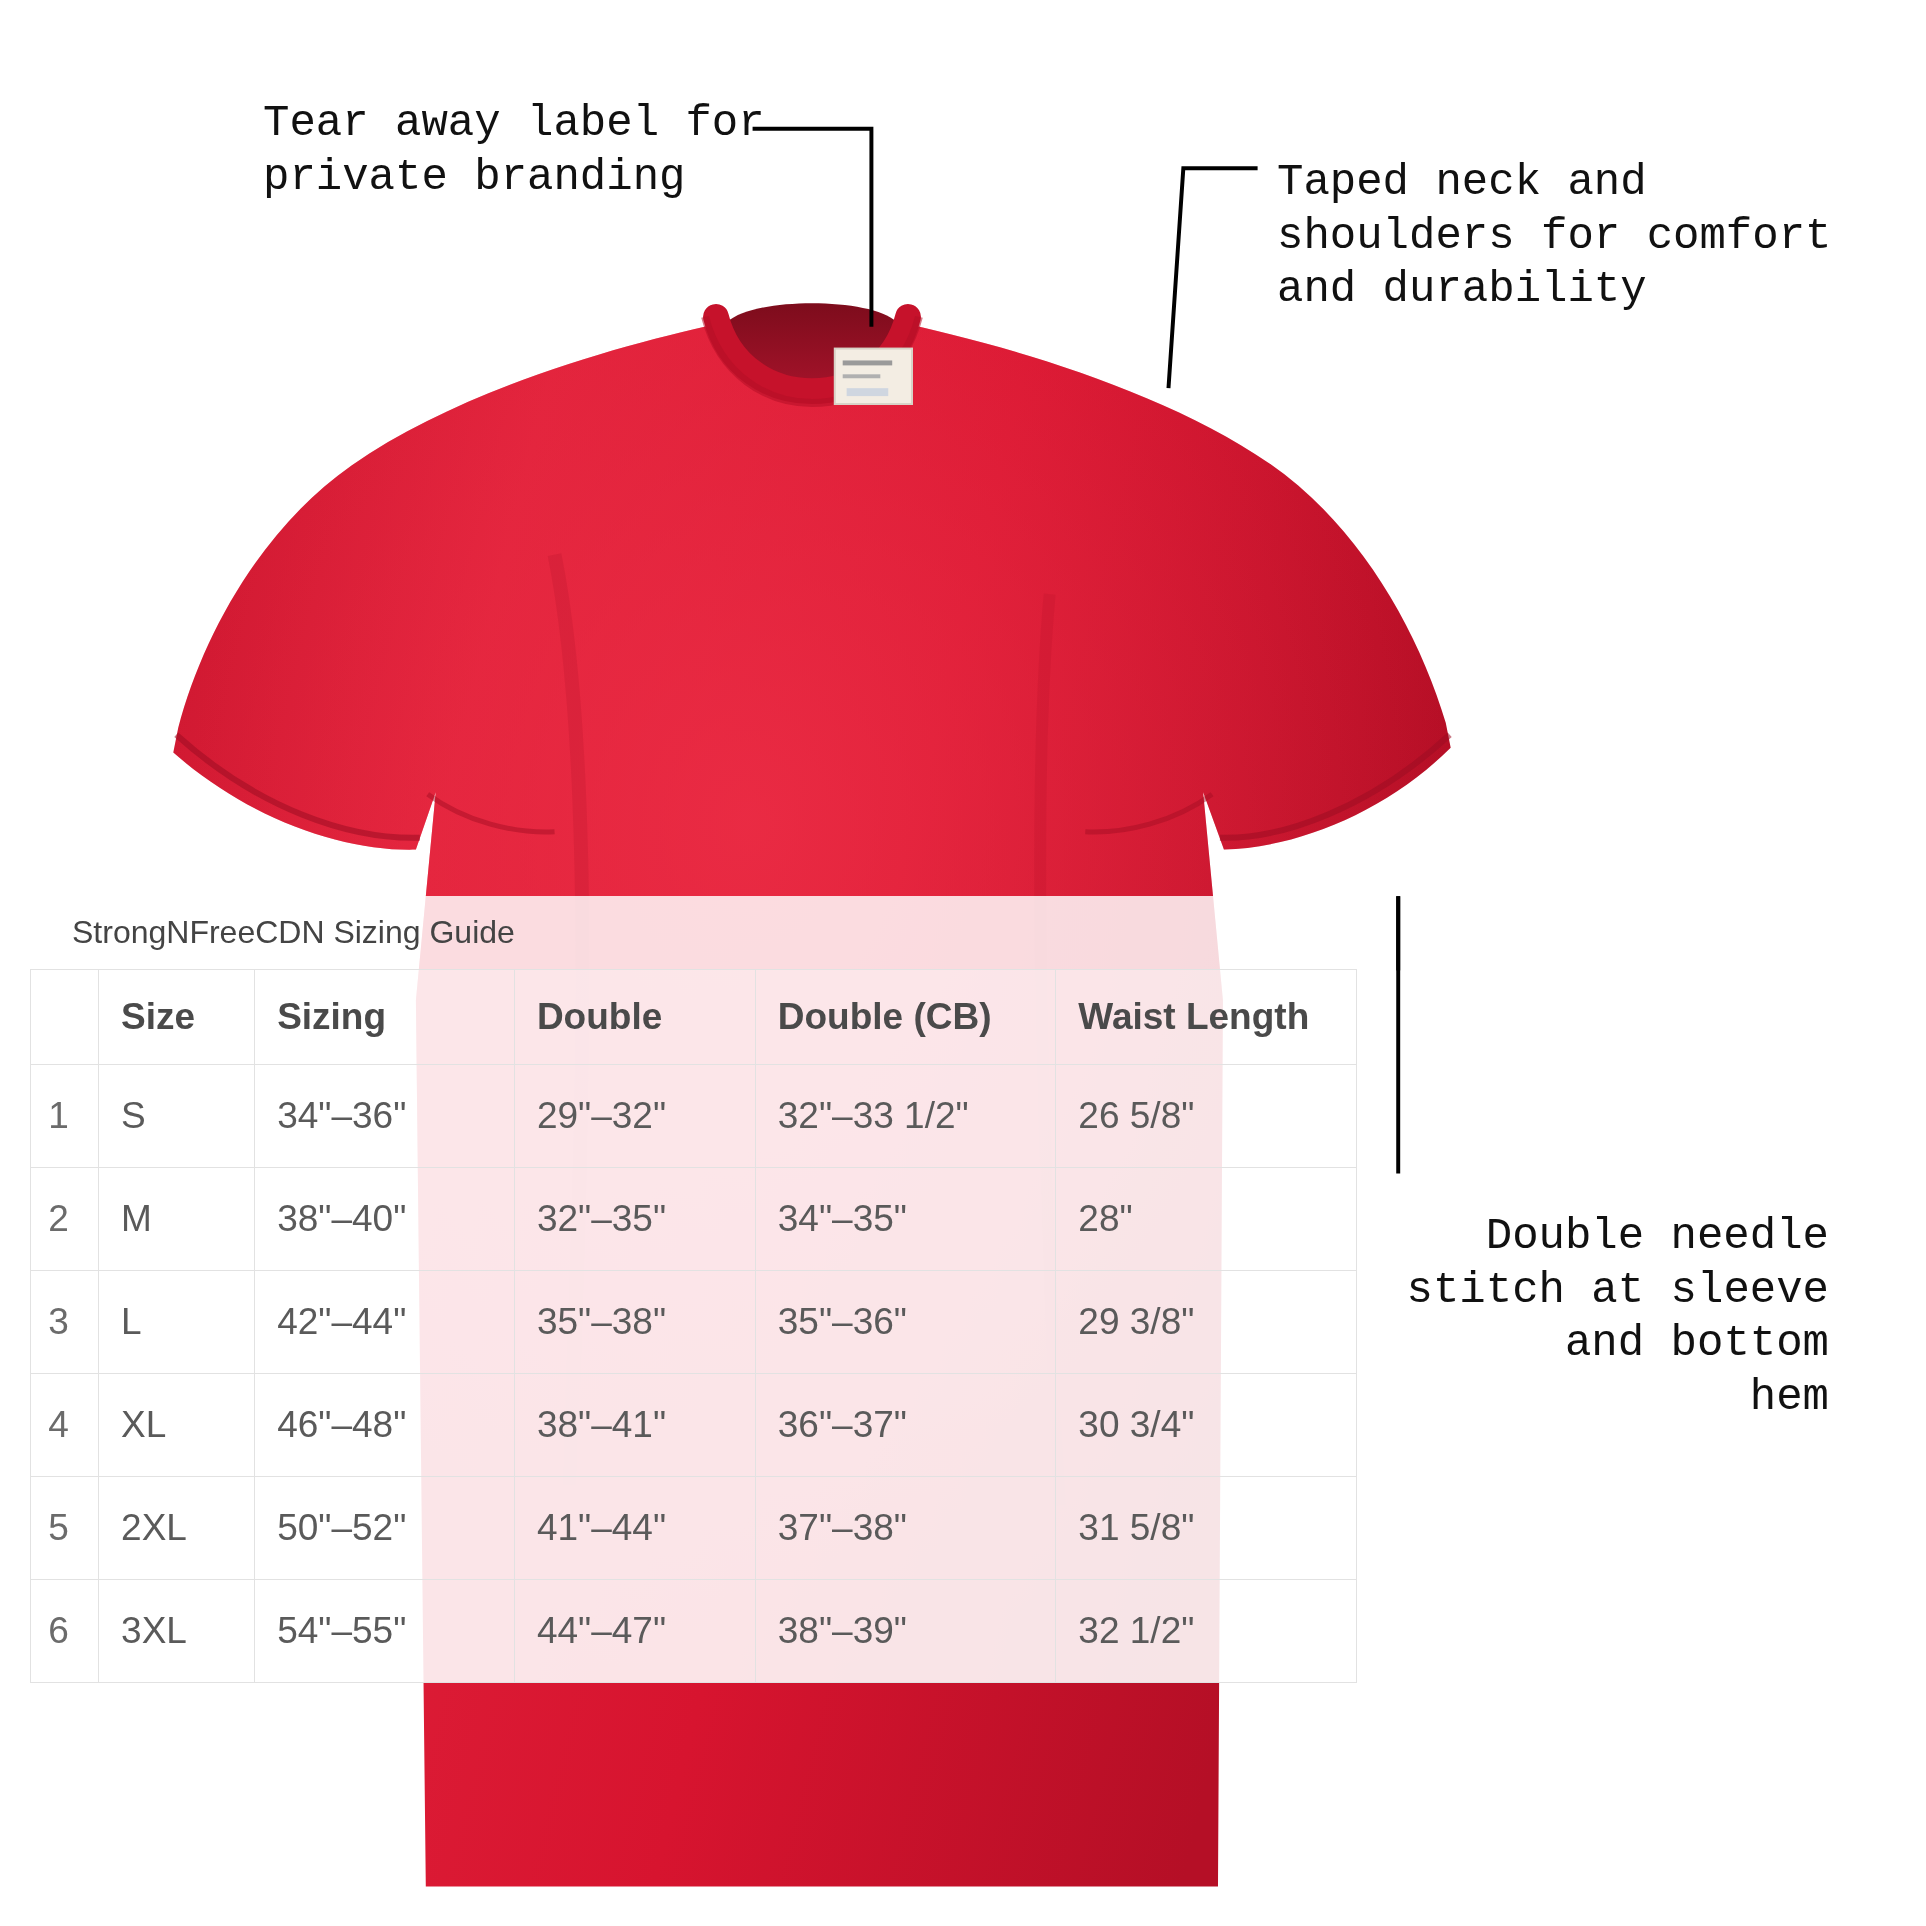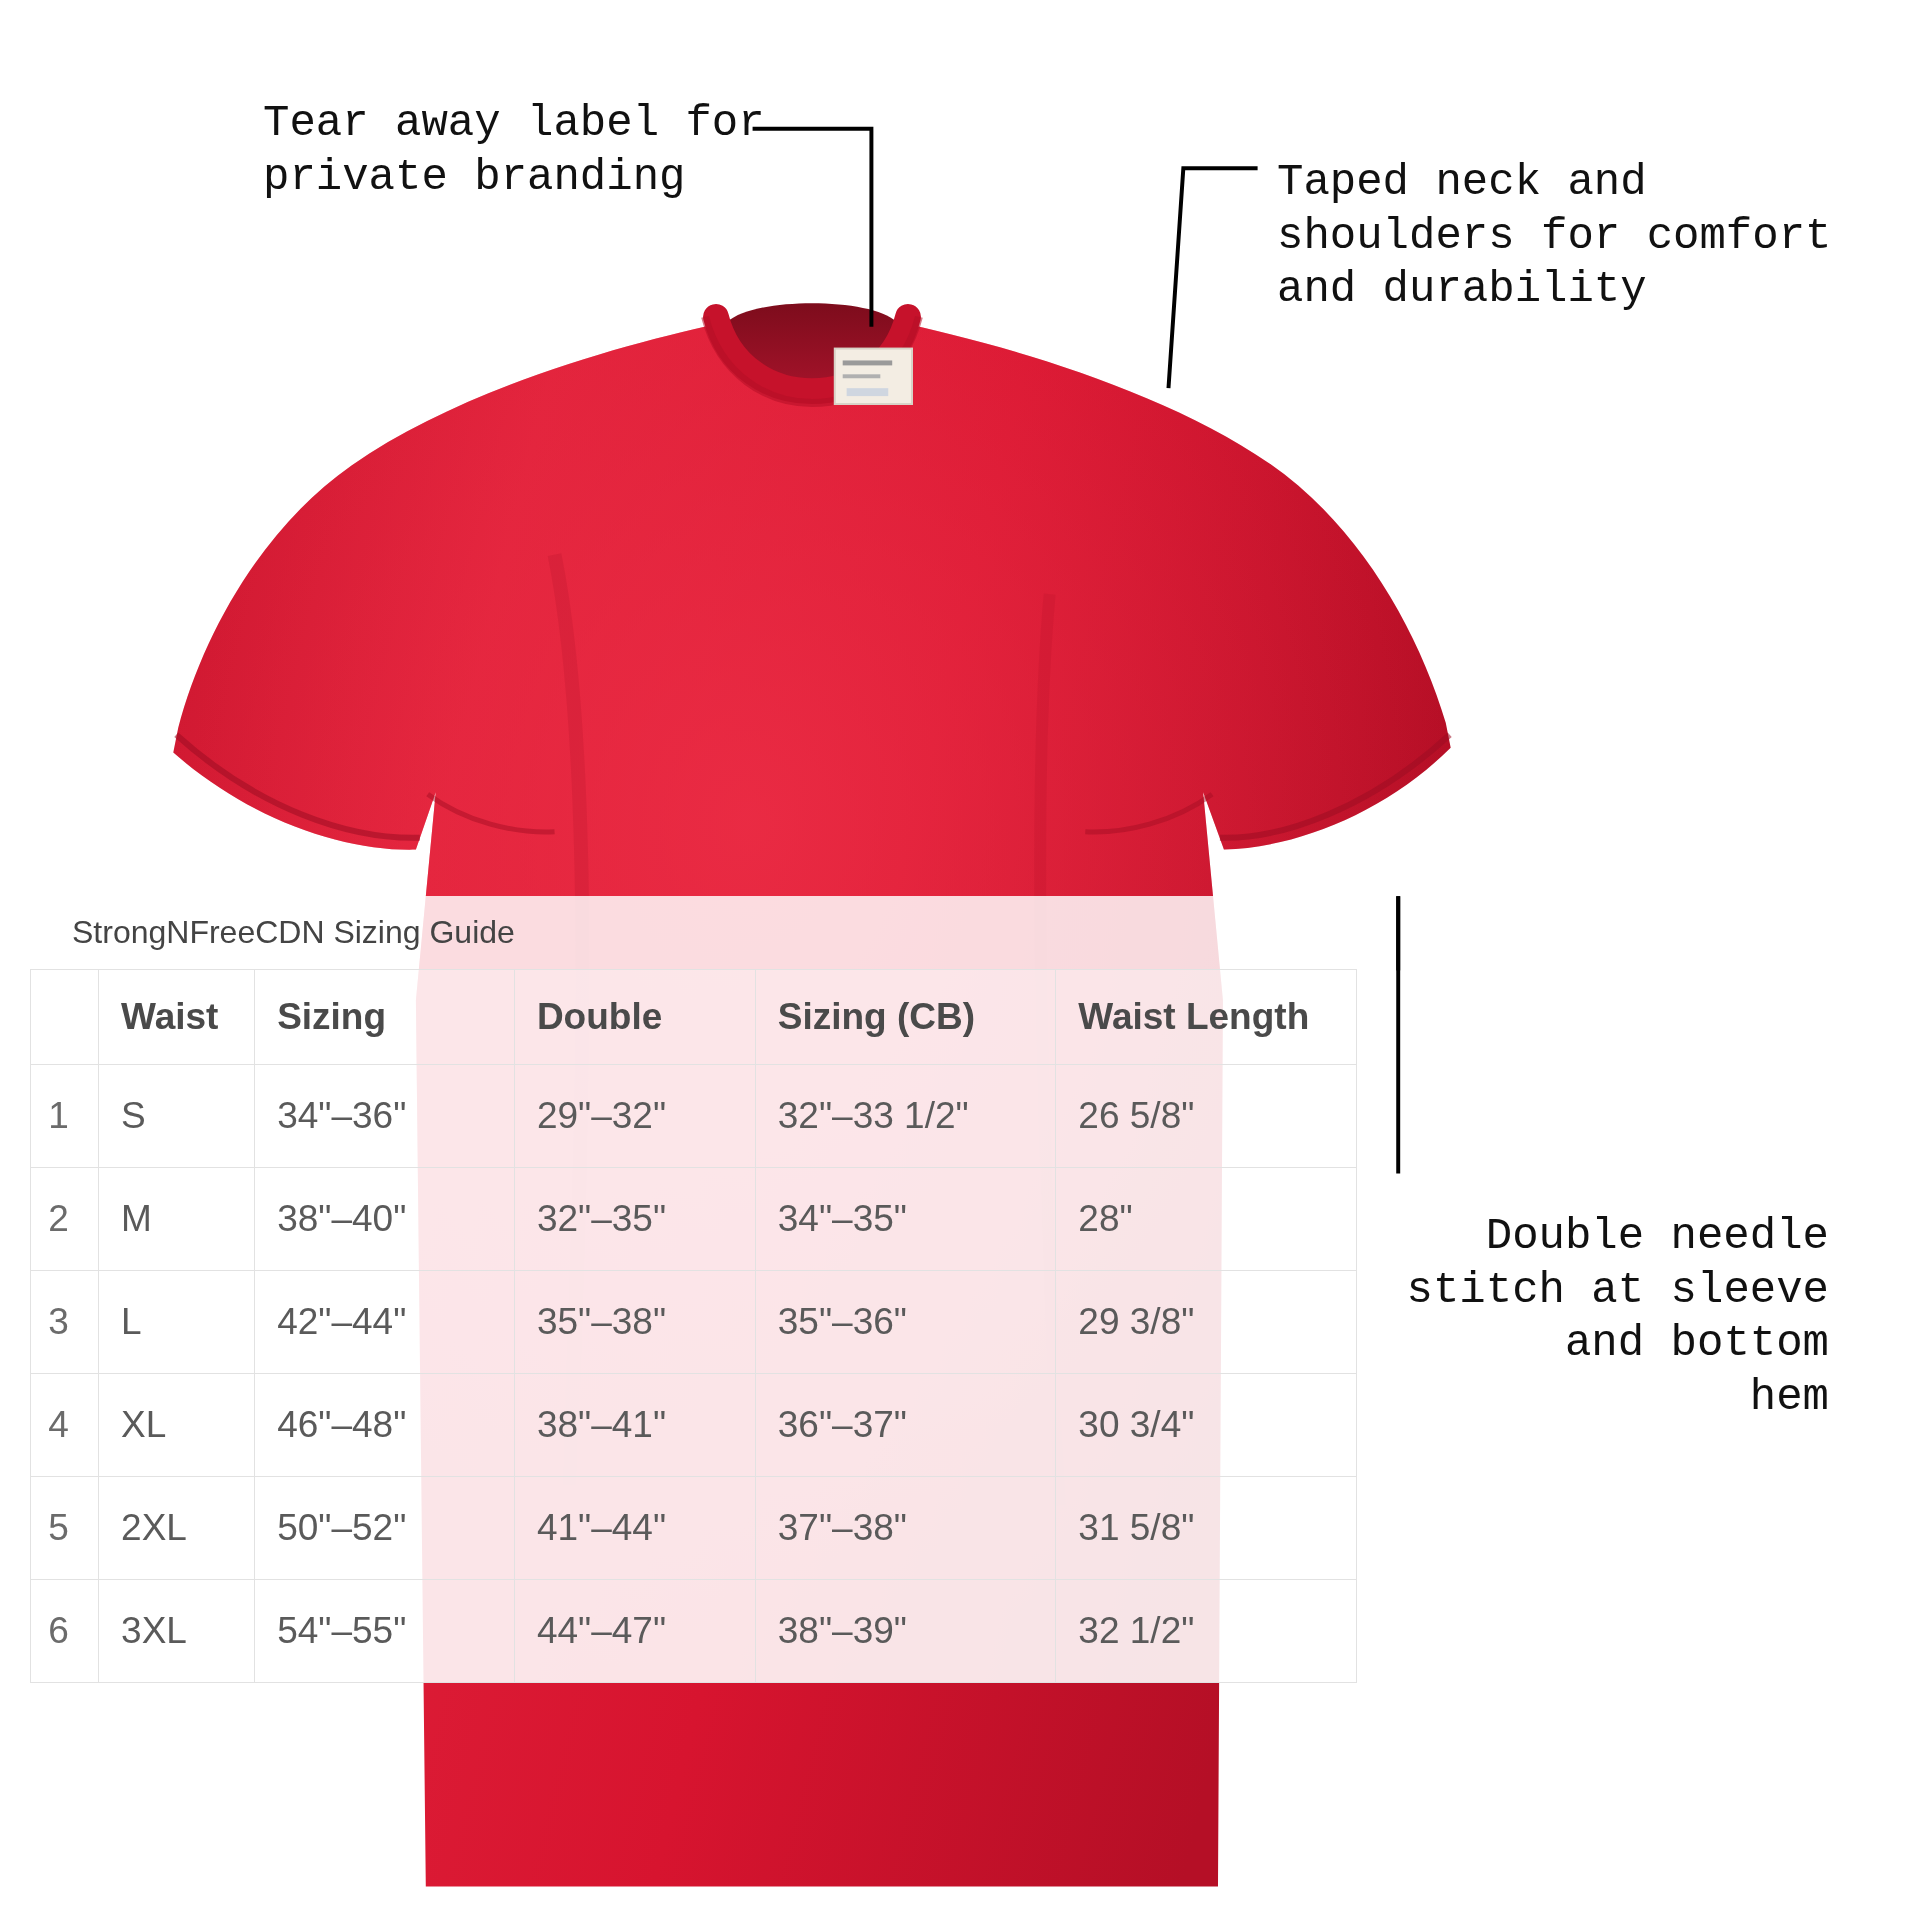--- a/index.html
+++ b/index.html
@@ -204,24 +204,24 @@
       <col class="c-num">
         <col class="c-size">
         <col class="c-chest">
         <col class="c-waist">
         <col class="c-slv">
         <col class="c-body">
     </colgroup>
     <thead>
       <tr>
         <th class="rownum"></th>
-        <th>Waist</th>
+        <th>Size</th>
         <th>Sizing</th>
         <th>Double</th>
-        <th>Sizing (CB)</th>
+        <th>Double (CB)</th>
         <th>Waist Length</th>
       </tr>
     </thead>
     <tbody>
       <tr>
         <td class="rownum">1</td>
         <td>S</td>
         <td>34"–36"</td>
         <td>29"–32"</td>
         <td>32"–33 1/2"</td>

